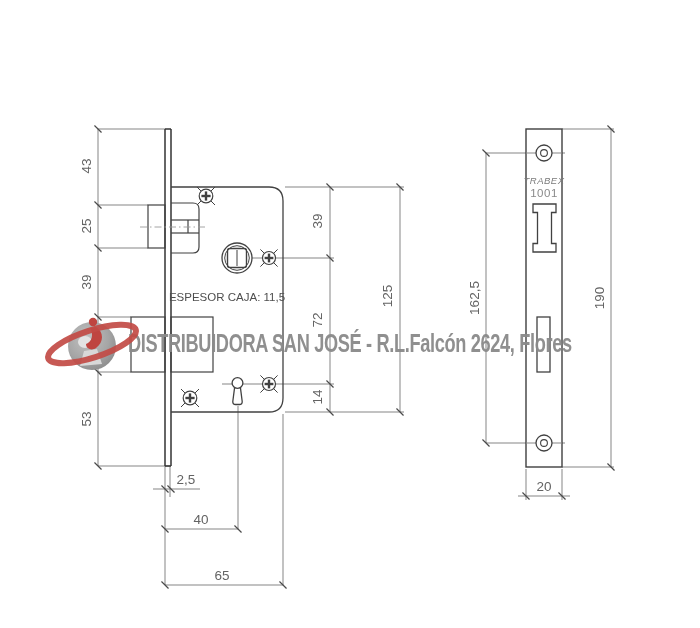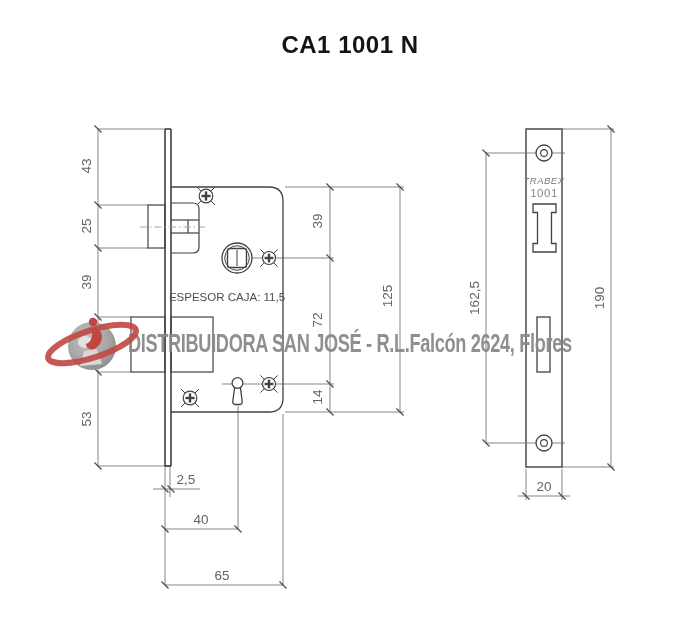--- a/index.html
+++ b/index.html
@@ -20,21 +20,20 @@
   .wm-logo{position:absolute;left:44px;top:292px;width:152px;height:108px;}
   svg text{font-family:"Liberation Sans", sans-serif;}
   .dimtxt{font-size:13.5px;fill:#636363;}
   .smalltxt{font-size:11.5px;fill:#4e4e4e;}
 </style>
 </head>
 <body>
 
 <div class="stage">
 
-  <div class="title">CA1 1001 N</div>
 
   <svg class="drawing" width="700" height="628" viewBox="0 0 700 628">
 
     <g>
 
       <g stroke="#858585" stroke-width="1" fill="none">
 
         <line x1="98" y1="129" x2="98" y2="466"></line>
         <line x1="98" y1="129" x2="165" y2="129"></line>
         <line x1="98" y1="205" x2="148" y2="205"></line>

